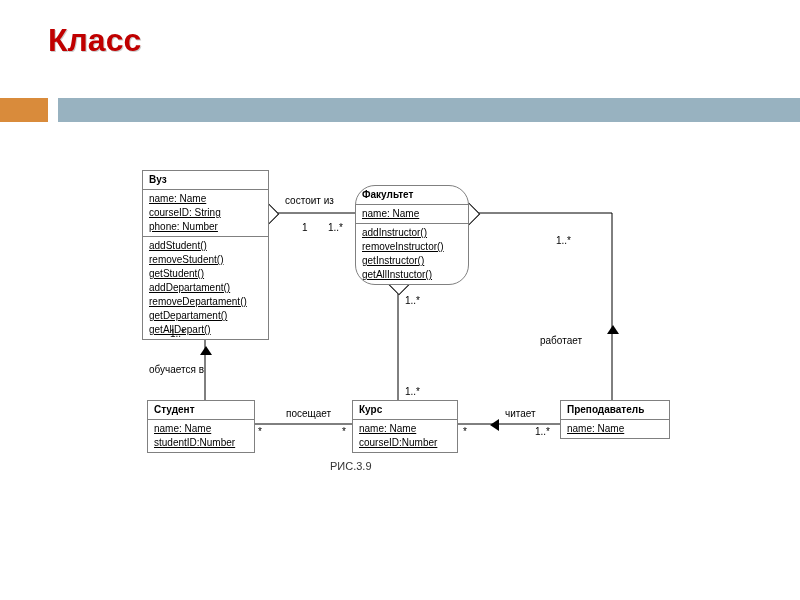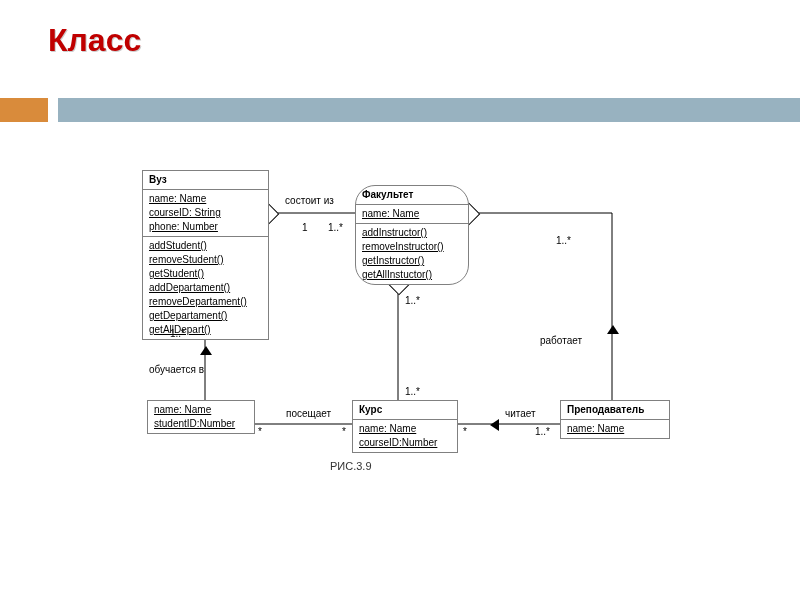--- a/index.html
+++ b/index.html
@@ -162,20 +162,21 @@
     </div>
     <div class="class-sec">
       <div class="op">addInstructor()</div>
       <div class="op">removeInstructor()</div>
       <div class="op">getInstructor()</div>
       <div class="op">getAllInstuctor()</div>
     </div>
   </div>
 
   <div class="class-box" style="left:147px; top:400px; width:106px;">
+    <div class="class-title">Студент</div>
     <div class="class-sec">
       <div class="attr">name: Name</div>
       <div class="attr">studentID:Number</div>
     </div>
   </div>
 
   <div class="class-box" style="left:352px; top:400px; width:104px;">
     <div class="class-title">Курс</div>
     <div class="class-sec">
       <div class="attr">name: Name</div>

